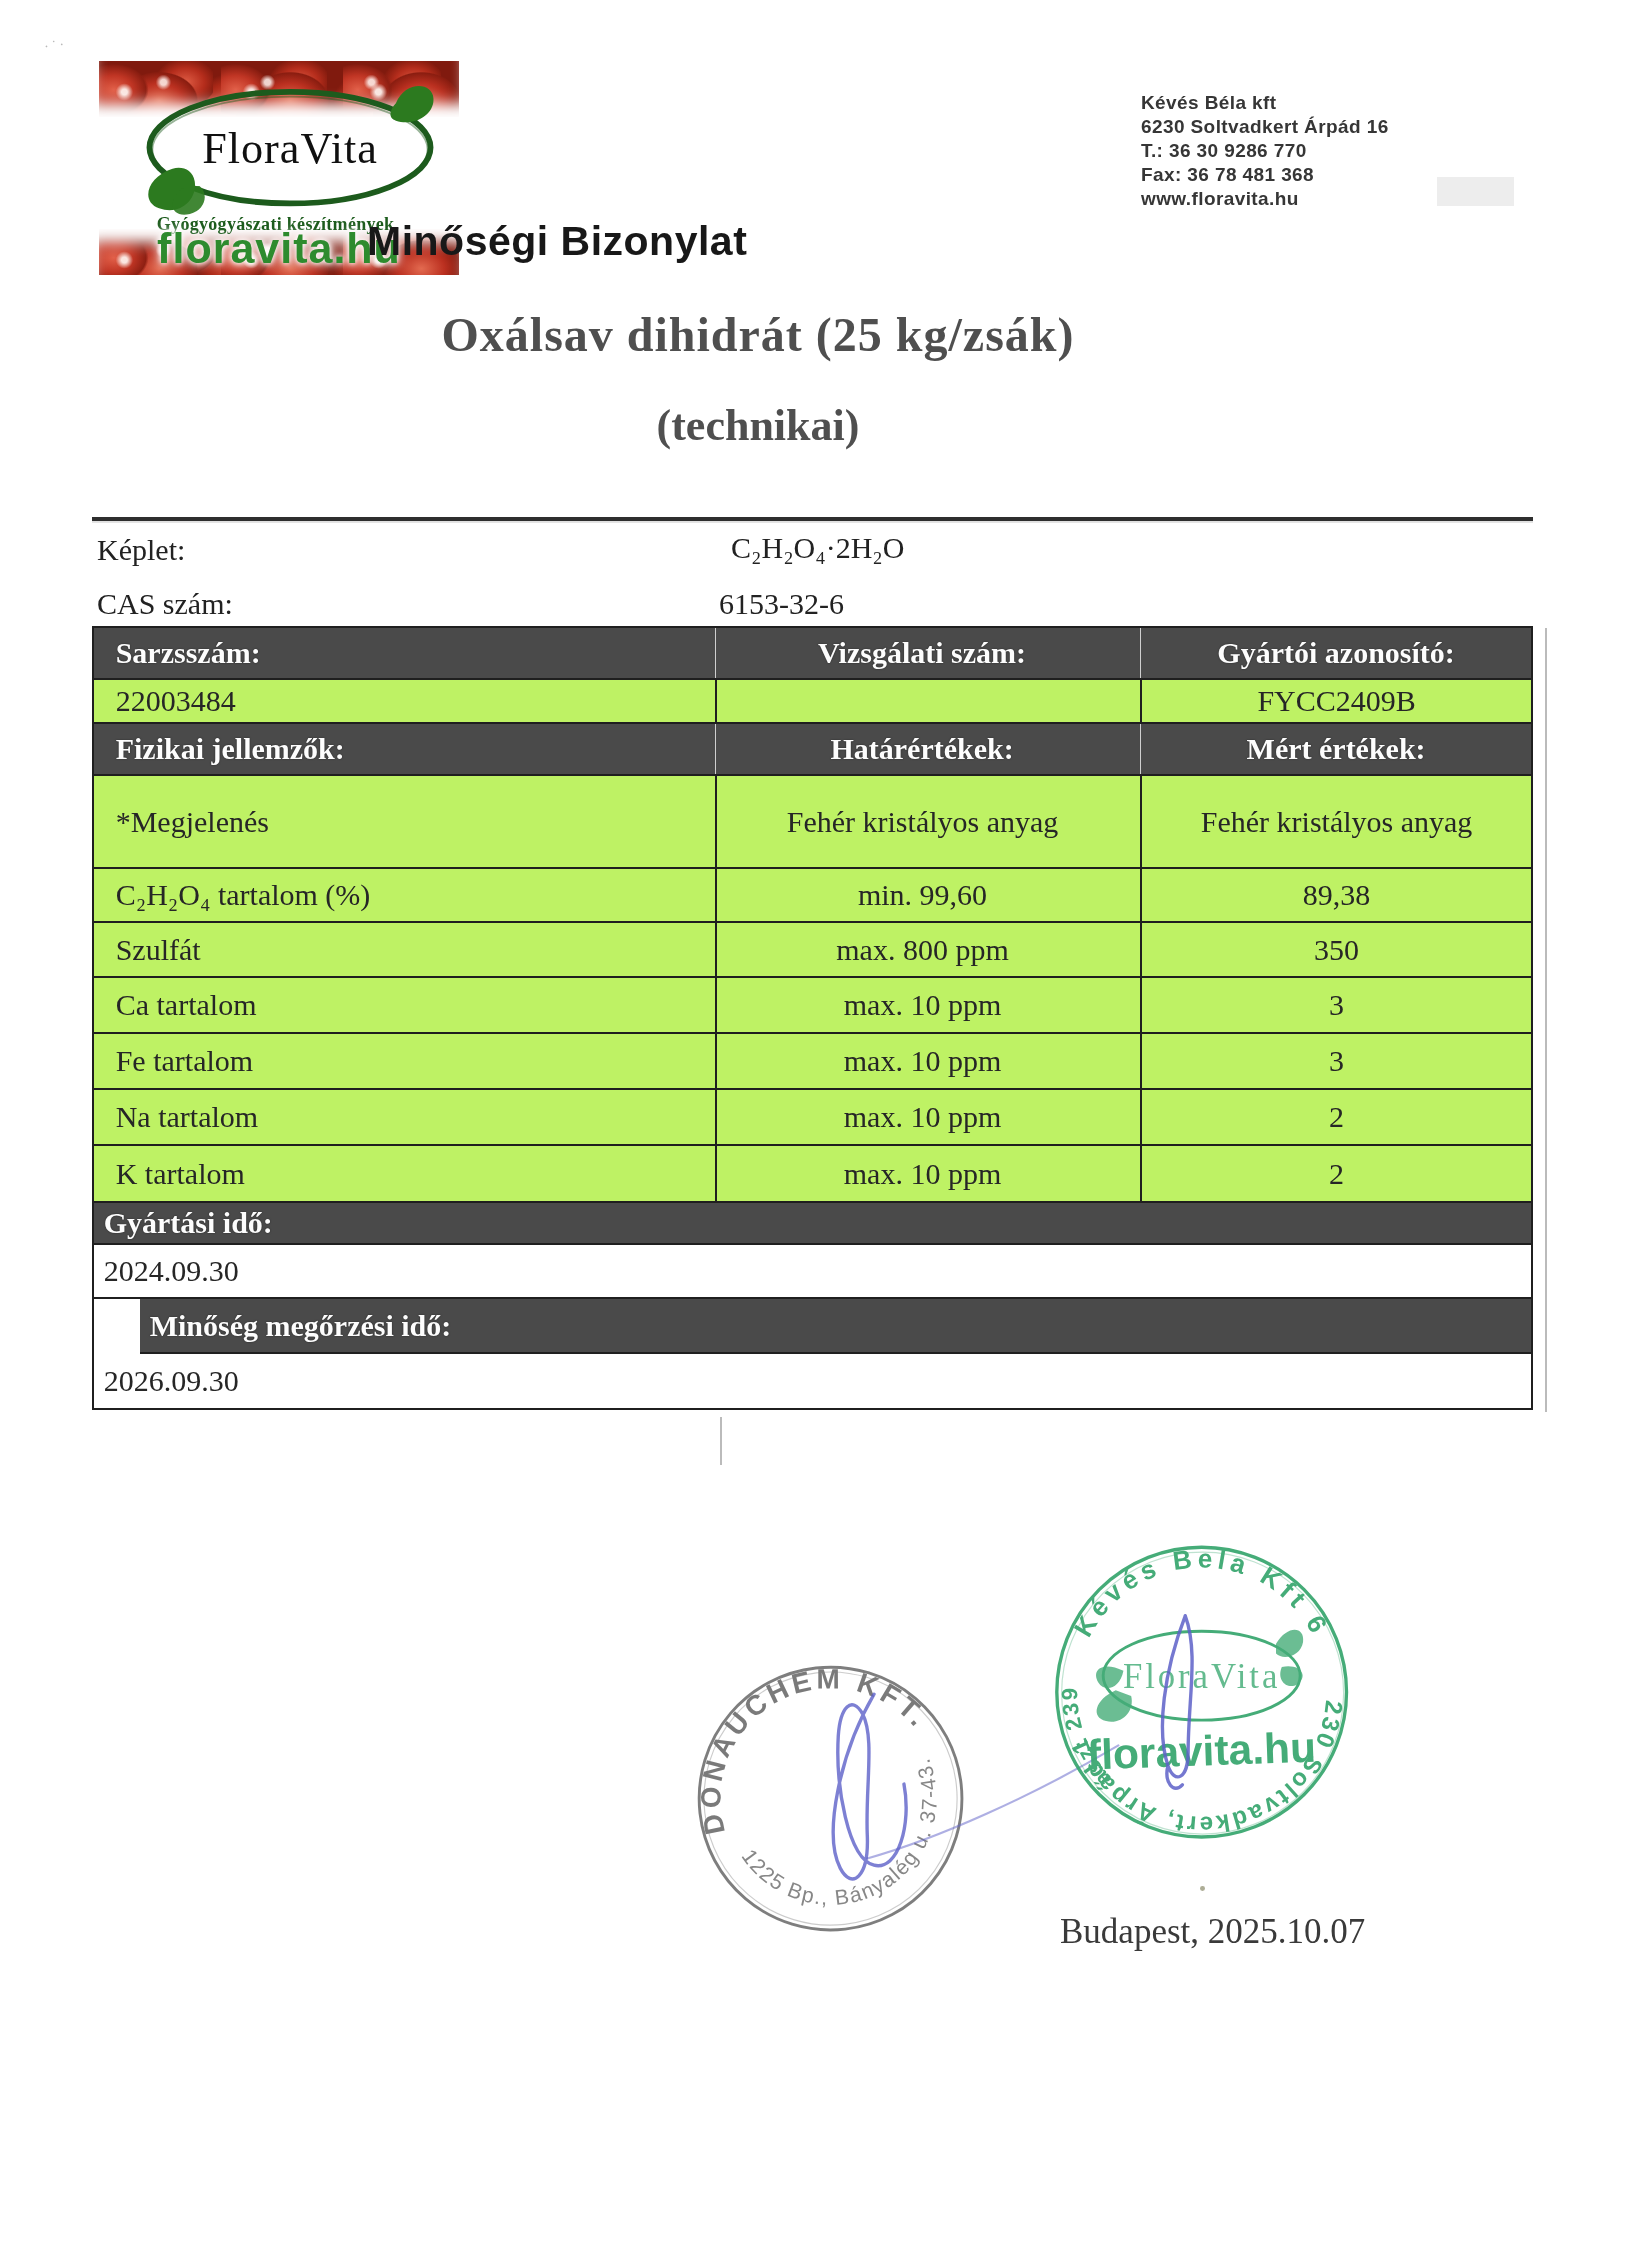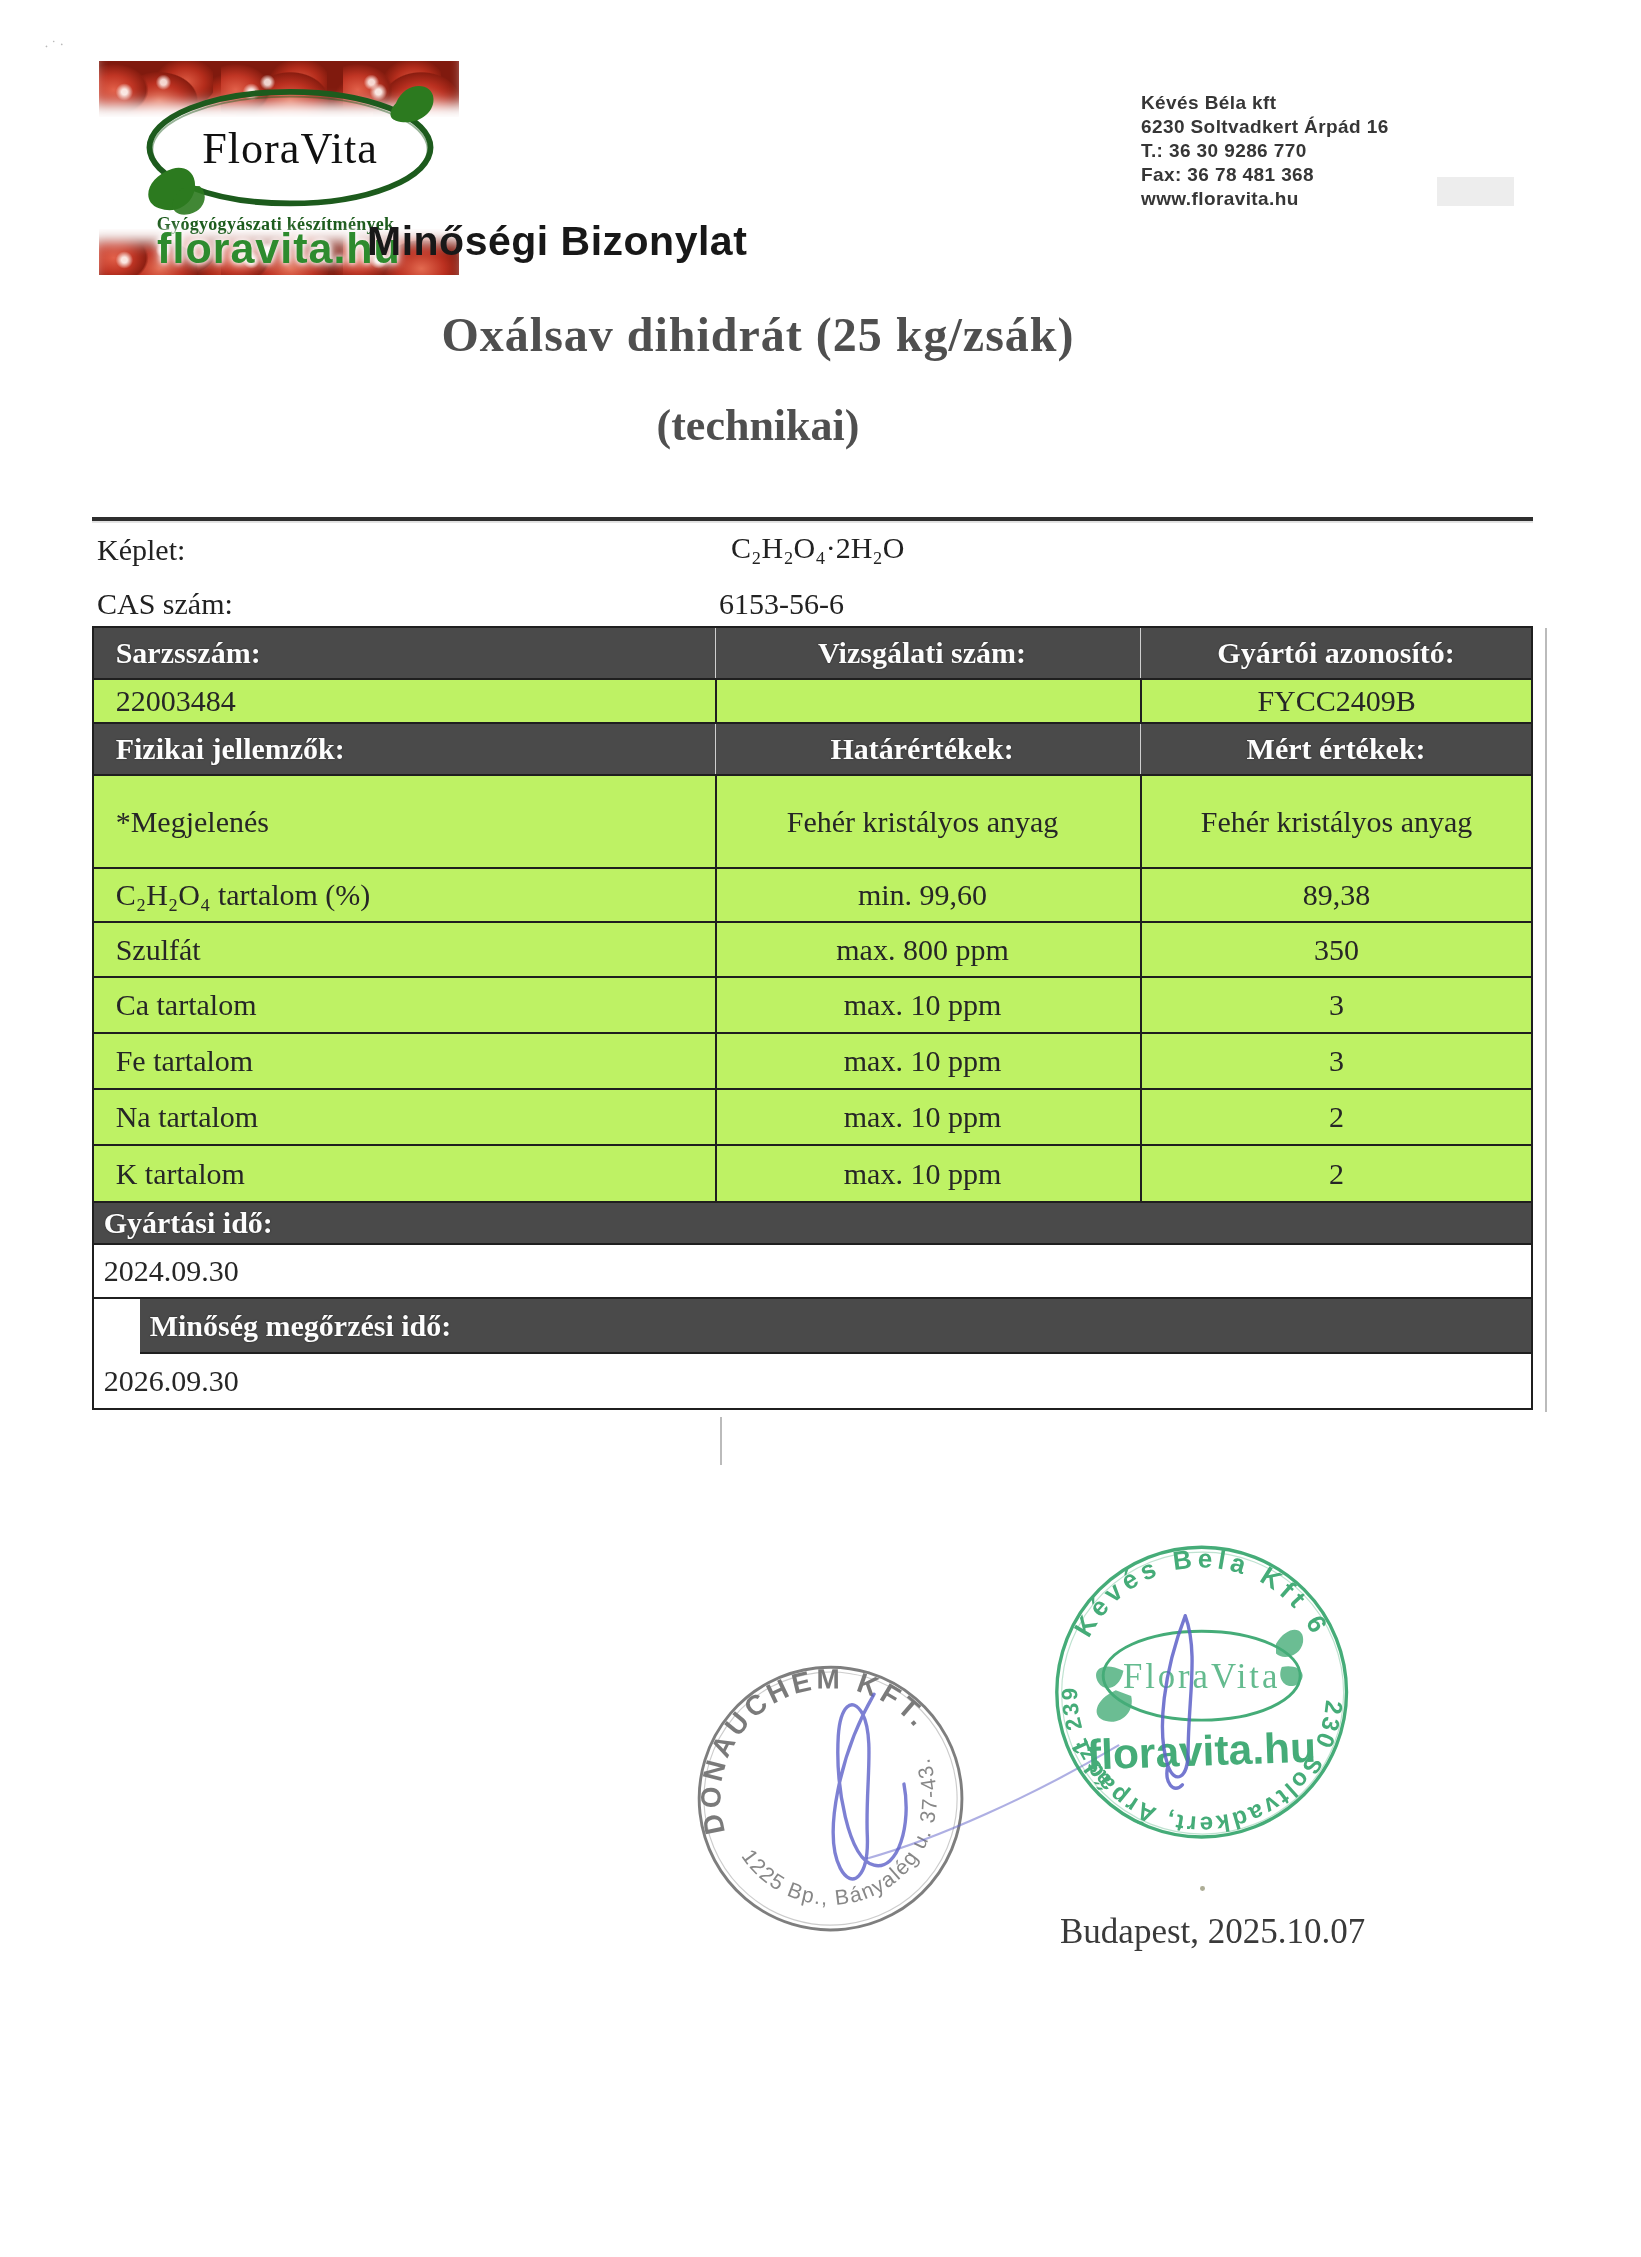--- a/index.html
+++ b/index.html
@@ -113,21 +113,21 @@
   <div class="scan-smudge"></div>
 
   <div class="doc-title">Minőségi Bizonylat</div>
   <div class="product-title">Oxálsav dihidrát (25 kg/zsák)</div>
   <div class="grade-title">(technikai)</div>
 
   <div class="toprule"></div>
   <div class="kv" style="left:97px;top:533px;">Képlet:</div>
   <div class="kv" style="left:731px;top:531px;">C₂H₂O₄·2H₂O</div>
   <div class="kv" style="left:97px;top:587px;">CAS szám:</div>
-  <div class="kv" style="left:719px;top:587px;">6153-56-6</div>
+  <div class="kv" style="left:719px;top:587px;">6153-32-6</div>
 
   <div class="dtable">
 
     <div class="tr hdr" style="height:52px;">
       <div class="cell c1">Sarzsszám:</div>
       <div class="cell c2">Vizsgálati szám:</div>
       <div class="cell c3">Gyártói azonosító:</div>
     </div>
     <div class="tr" style="height:44px;">
       <div class="cell c1">22003484</div>

